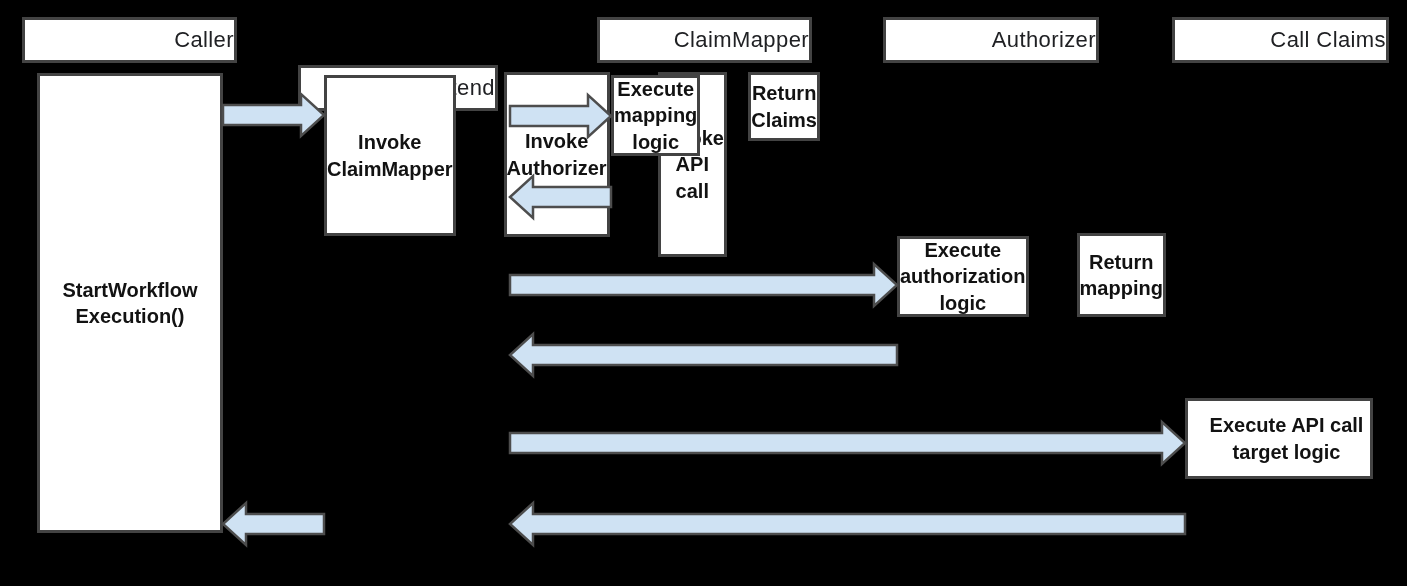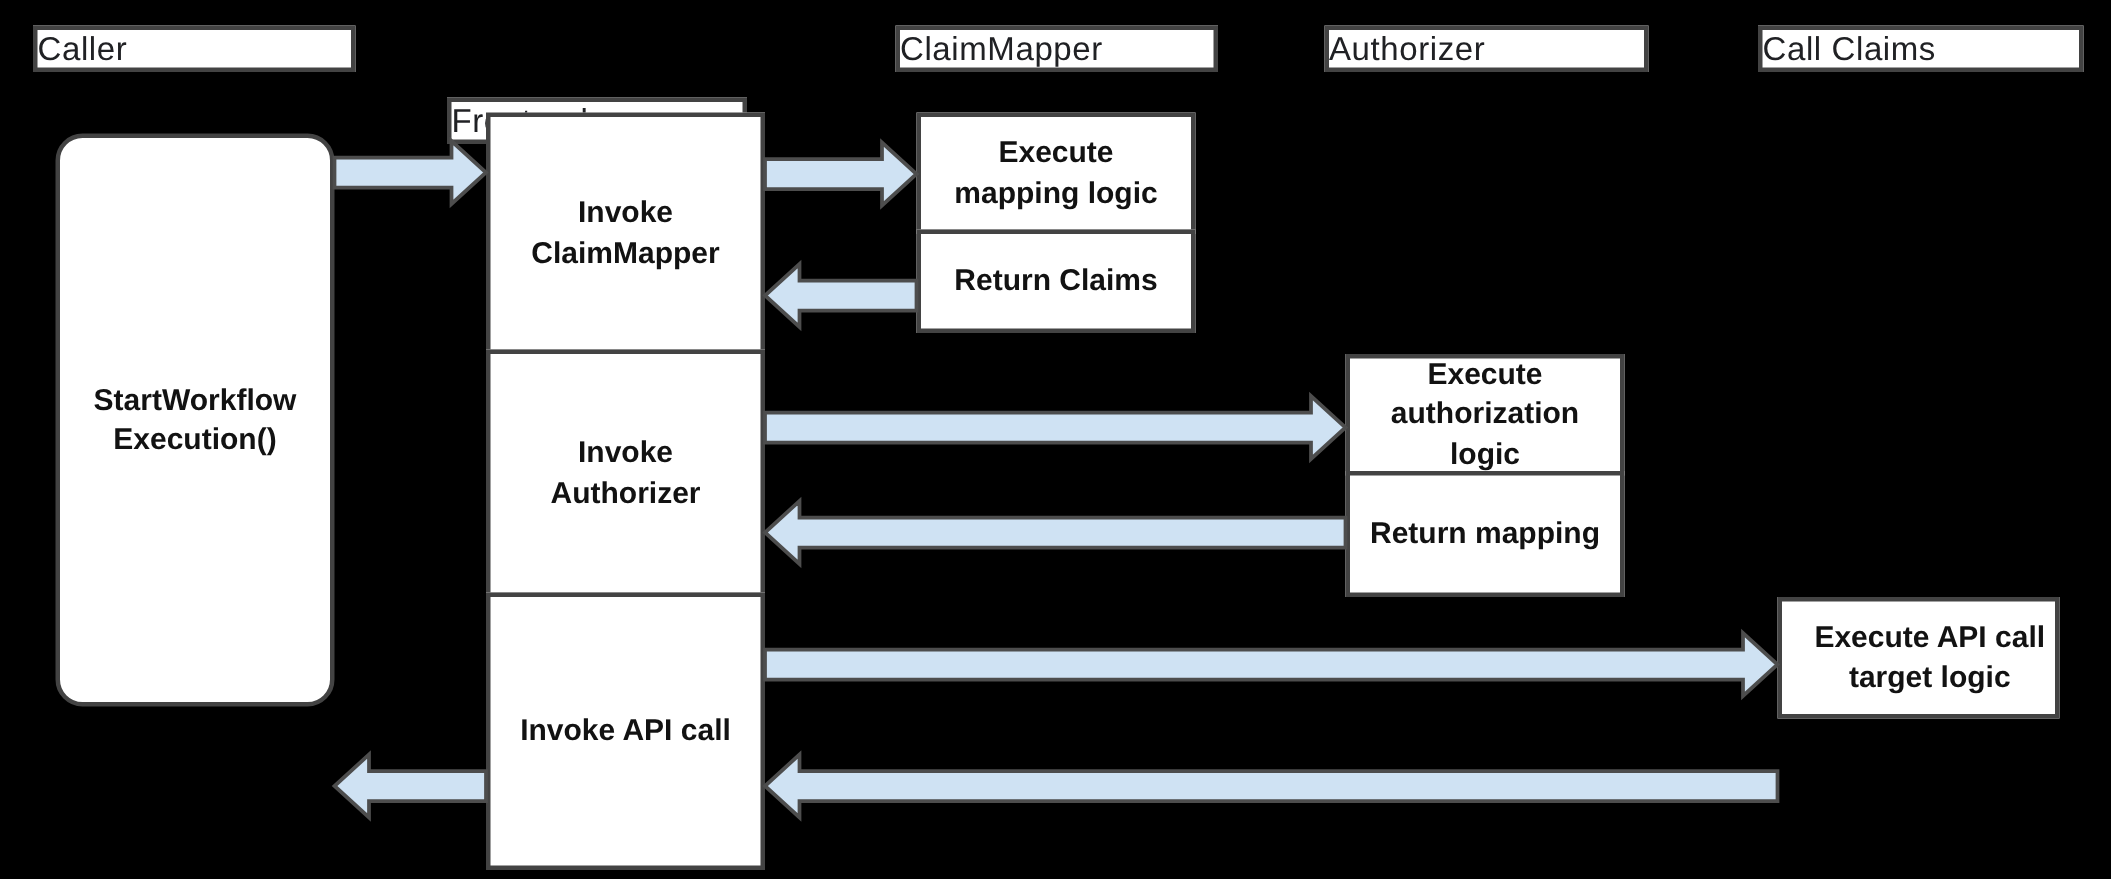--- a/index.html
+++ b/index.html
@@ -13,38 +13,38 @@
   }
   html,body{margin:0;padding:0;background:var(--background);}
   .canvas{
     position:relative;
     width:1407px;height:586px;
     background:var(--background);
     overflow:hidden;
     font-family:"Liberation Sans","DejaVu Sans",sans-serif;
   }
   .hdr{
-    position:absolute;top:17px;height:31px;
+    position:absolute;top:17px;height:46px;
     background:var(--box-fill);
     border:3px solid var(--box-border);
     box-sizing:border-box;
-    display:flex;align-items:center;justify-content:flex-start;
+    display:flex;align-items:center;justify-content:flex-end;
   }
   .hdr .lbl{
     font-size:22px;font-weight:400;color:var(--header-text);
     letter-spacing:0.4px;white-space:nowrap;
   }
   .task{
     background:var(--box-fill);
     border:3px solid var(--box-border);
     box-sizing:border-box;
     display:flex;align-items:center;justify-content:center;
   }
   .task.abs{position:absolute;}
-  .stack{position:absolute;display:flex;flex-direction:column;}
+  .stack{position:absolute;display:flex;flex-direction:row;gap:48px;}
   .stack .task{width:100%;}
   .stack .task + .task{margin-top:-3px;}
   .task .lbl{
     font-size:20px;font-weight:700;color:var(--task-text);
     line-height:1.32;text-align:center;white-space:pre-line;
   }
   svg.arrows{position:absolute;left:0;top:0;pointer-events:none;}
   svg.arrows polygon{
     fill:var(--arrow-fill);
     stroke:var(--arrow-stroke);
@@ -66,21 +66,21 @@
   <div class="hdr" style="left:597px;width:215px;">
     <span class="lbl">ClaimMapper</span>
   </div>
   <div class="hdr" style="left:883px;width:216px;">
     <span class="lbl">Authorizer</span>
   </div>
   <div class="hdr" style="left:1172px;width:217px;">
     <span class="lbl">Call Claims</span>
   </div>
 
-  <div class="task abs" style="left:37px;top:89px;width:186px;height:382px;border-radius:18px;">
+  <div class="task abs" style="left:37px;top:73px;width:186px;height:460px;">
     <span class="lbl">StartWorkflow
 Execution()</span>
   </div>
 
   <div class="stack" style="left:324px;top:75px;width:186px;">
     <div class="task" style="height:161px;">
       <span class="lbl">Invoke
 ClaimMapper</span>
     </div>
     <div class="task" style="height:165px;">

